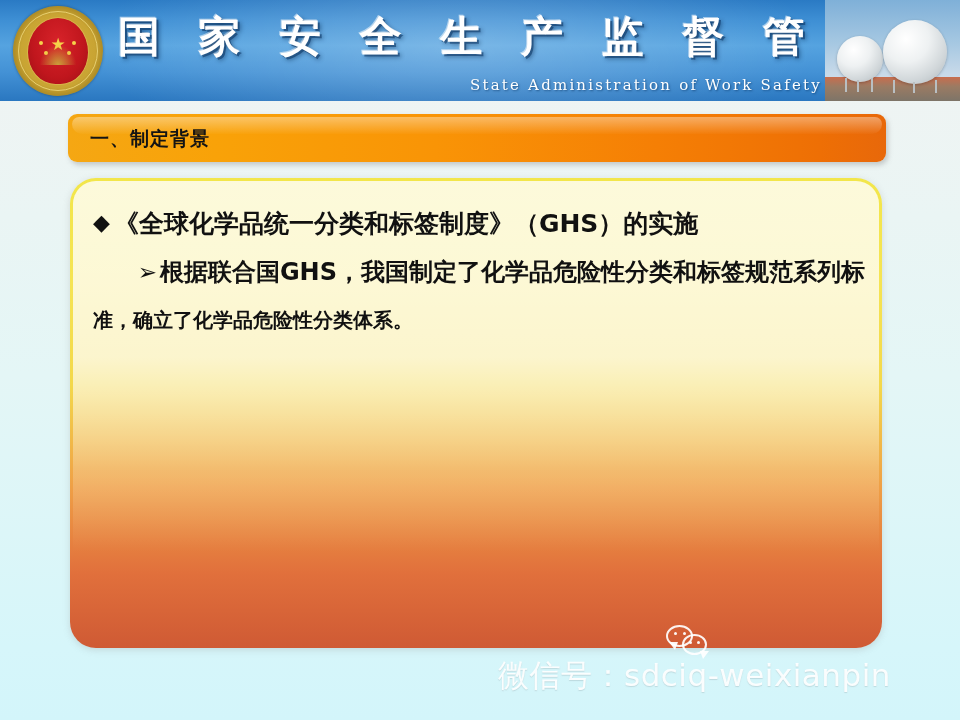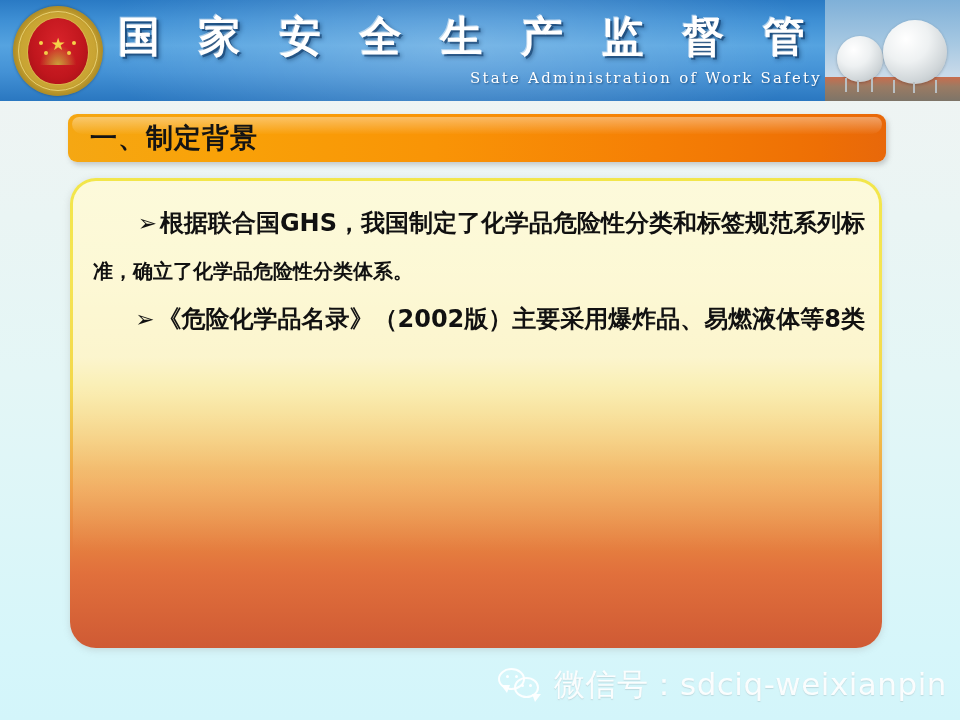--- a/index.html
+++ b/index.html
@@ -120,21 +120,21 @@
     color: #ffffff;
     white-space: nowrap;
     text-shadow:
        2px 2px 0 rgba(10,50,95,0.55),
        3px 3px 4px rgba(5,35,75,0.45),
       -1px -1px 0 rgba(255,255,255,0.55);
   }
   #en-title {
     position: absolute;
     left: 470px;
-    top: 69px;
+    top: 76px;
     font-family: "DejaVu Serif", "Liberation Serif", serif;
     font-size: 15px;
     letter-spacing: 2.2px;
     color: #ffffff;
     white-space: nowrap;
     text-shadow: 1px 1px 2px rgba(10,50,95,0.6);
   }
 
   
   #header-photo {
@@ -193,21 +193,21 @@
     background: linear-gradient(to bottom, rgba(255,255,255,0.38), rgba(255,255,255,0.02));
     pointer-events: none;
   }
   #title-bar-text {
     position: absolute;
     left: 22px;
     top: 50%;
     transform: translateY(-50%);
     font-family: "DejaVu Sans", "Liberation Sans", sans-serif;
     font-weight: bold;
-    font-size: 27px;
+    font-size: 19px;
     line-height: 30px;
     color: #141414;
     letter-spacing: 1px;
     white-space: nowrap;
     z-index: 2;
   }
 
   
   #content-box {
     position: absolute;
@@ -262,24 +262,25 @@
     margin-right: 3px;
   }
   .line.lvl1 { padding-left: 6px; font-size: 25px; }
   .line.lvl2 { padding-left: 6px; font-size: 24px; text-align: right; }
   .line.cont { padding-left: 6px; font-size: 20px; }
 
   
   #watermark {
     position: absolute;
     left: 498px;
-    top: 660px;
+    top: 624px;
     display: flex;
     align-items: center;
     height: 48px;
+    flex-direction: column;
   }
   #wechat-icon {
     position: relative;
     width: 46px;
     height: 34px;
     margin-right: 10px;
     flex: none;
   }
   #wechat-icon .bub {
     position: absolute;
@@ -364,32 +365,32 @@
     </div>
   </div>
 
   <div id="title-bar">
     <div id="title-bar-text">一、制定背景</div>
   </div>
 
   <div id="content-box">
     <div id="content-inner">
 
+      <div class="line lvl1">
+        <span class="bullet-d">◆</span><span>《全球化学品统一分类和标签制度》（GHS）的实施</span>
+      </div>
 
       <div class="line lvl2">
         <span class="bullet-a">➢</span><span>根据联合国GHS，我国制定了化学品危险性分类和标签规范系列标</span>
       </div>
 
       <div class="line cont">
         <span>准，确立了化学品危险性分类体系。</span>
       </div>
 
-      <div class="line lvl2">
-        <span class="bullet-a">➢</span><span>《危险化学品名录》（2002版）主要采用爆炸品、易燃液体等8类</span>
-      </div>
 
 
     </div>
   </div>
 
   <div id="watermark">
     <div id="wechat-icon">
       <div class="bub big"></div>
       <div class="tail t1"></div>
       <div class="dot" style="left:8px; top:8px;"></div>

